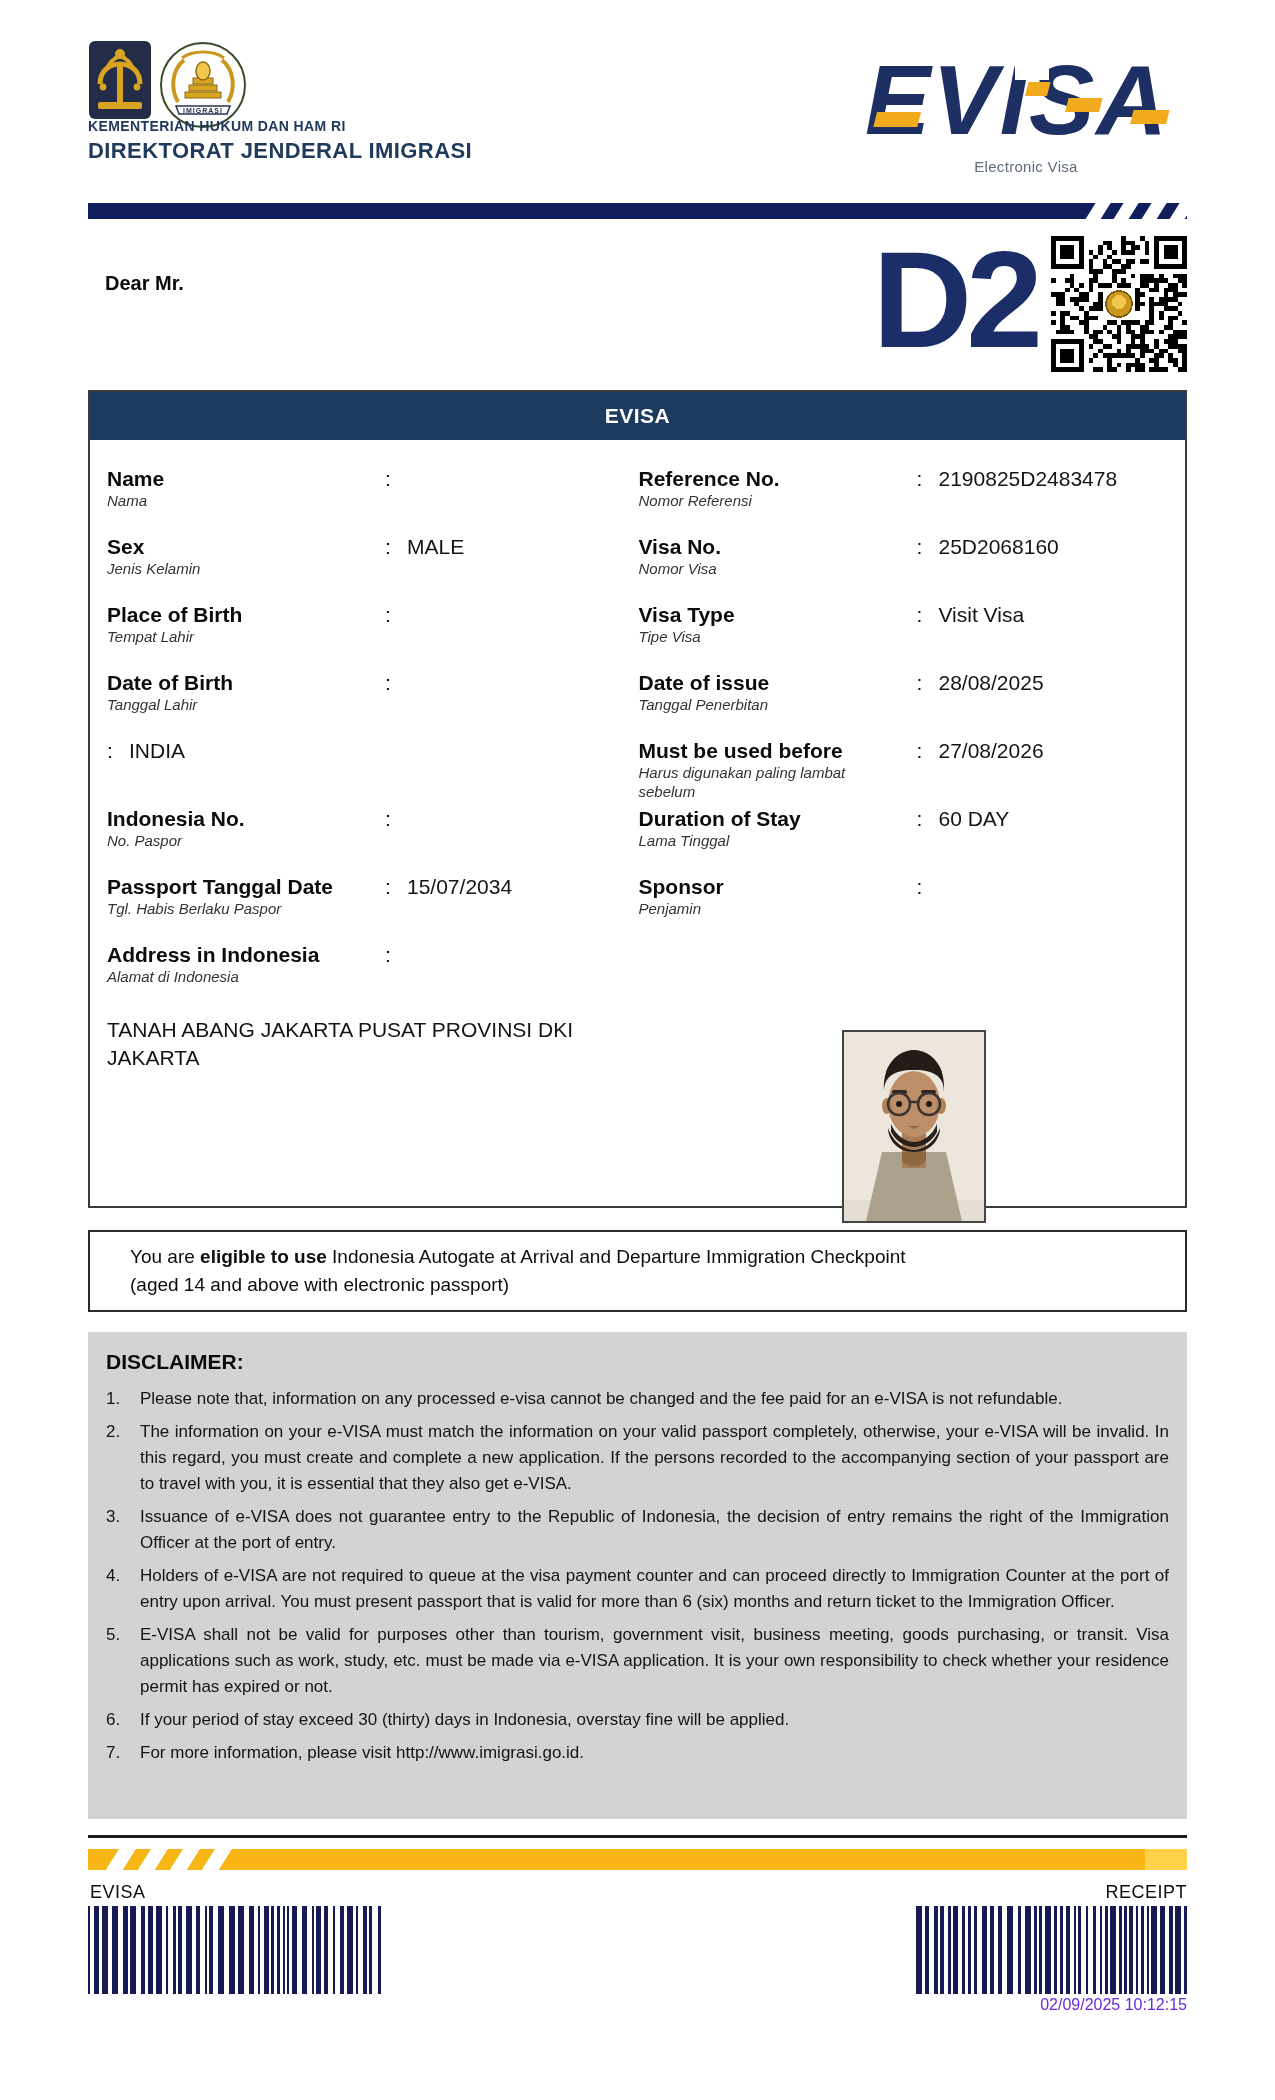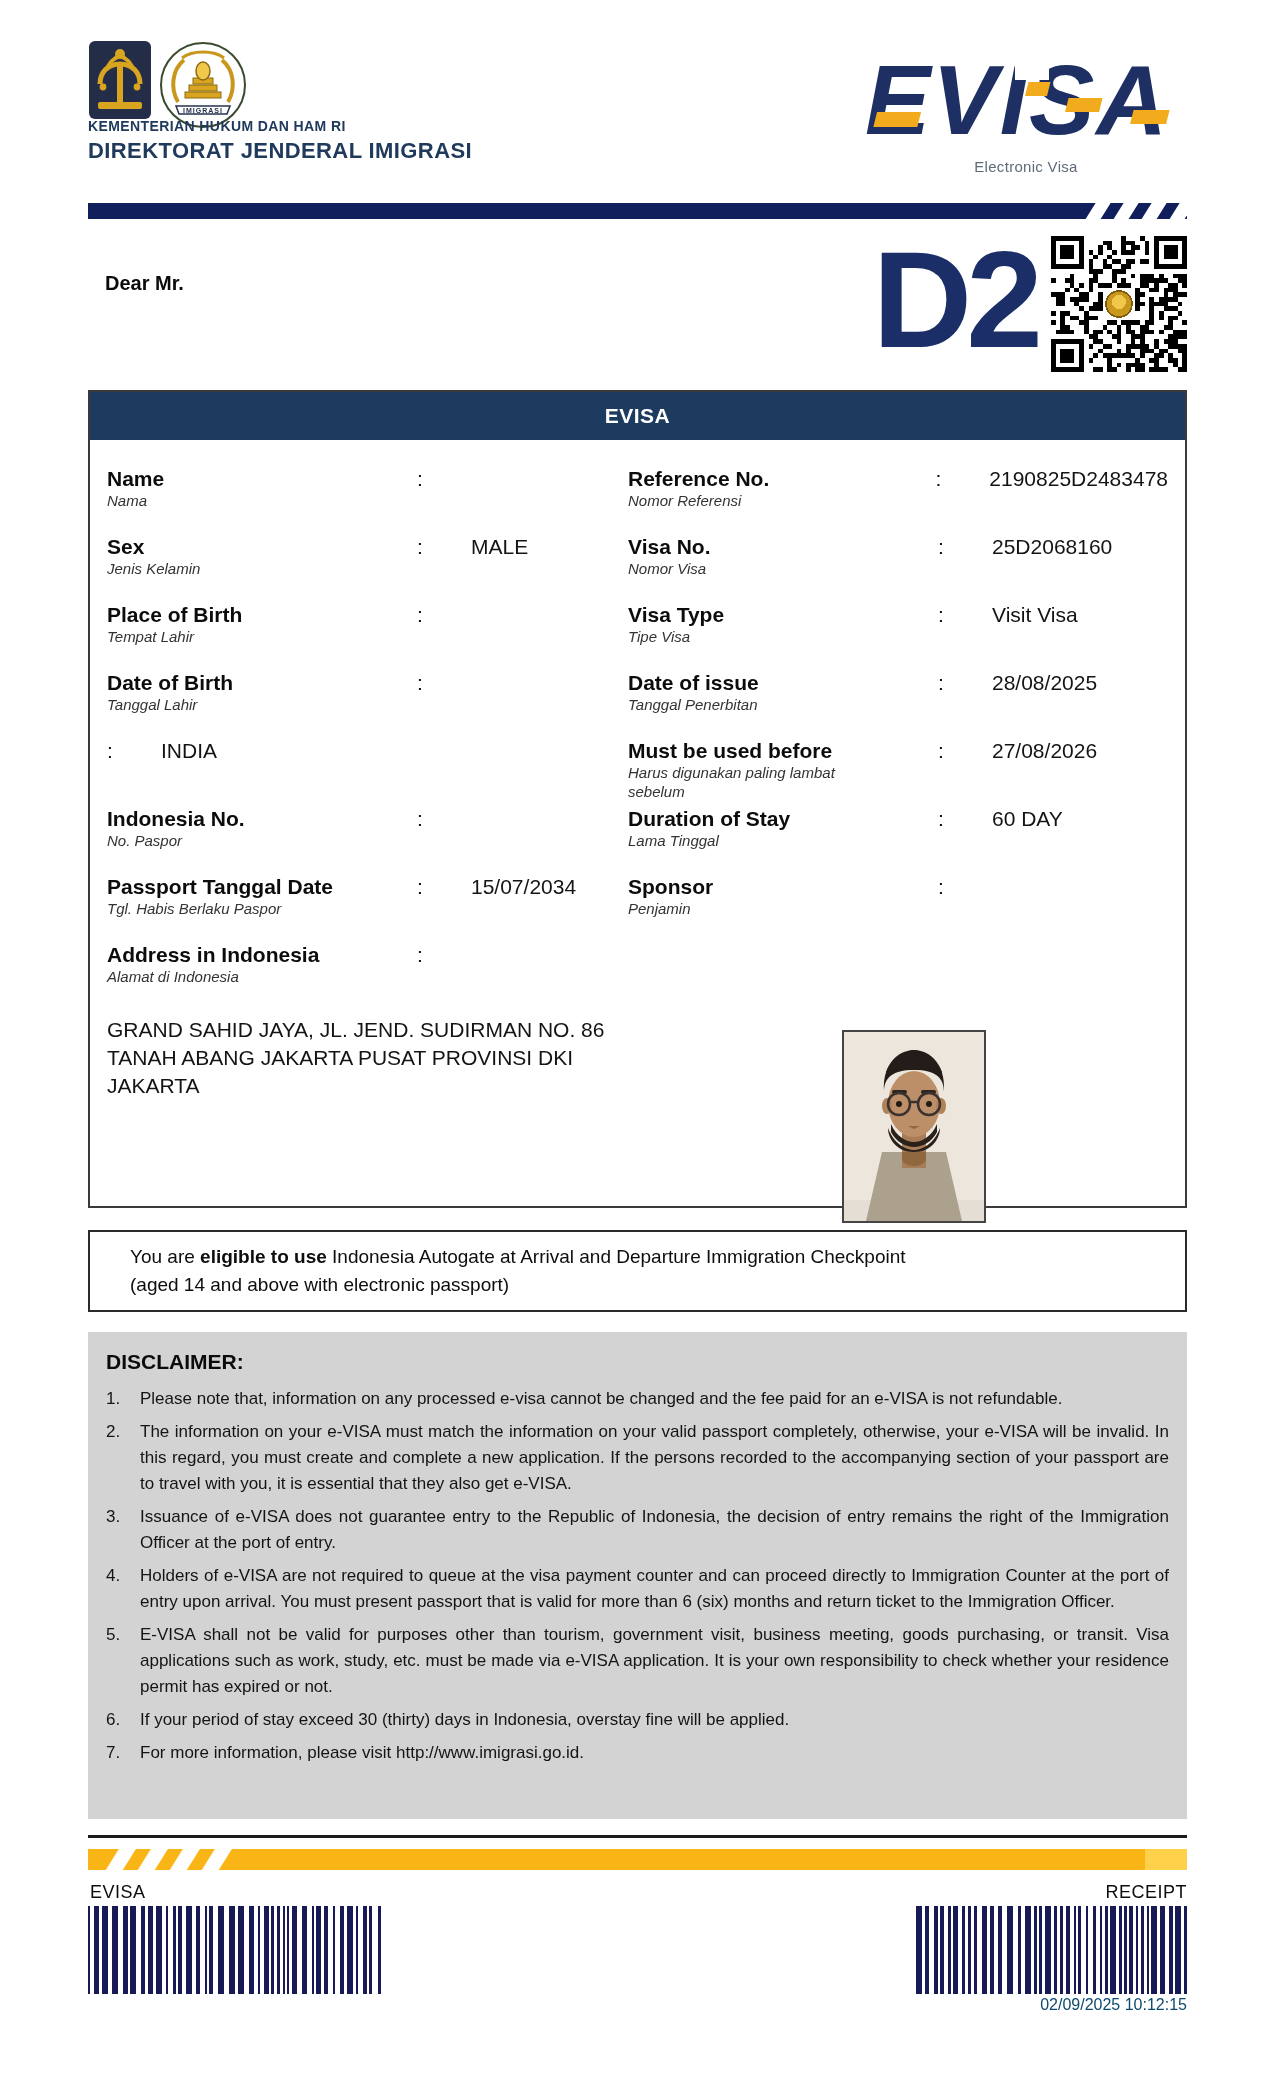--- a/index.html
+++ b/index.html
@@ -30,21 +30,21 @@
 
   
   .content{position:absolute; top:390px; left:88px; width:1099px;}
 
   .card{border:2px solid #3a3a3a; min-height:818px; position:relative; background:#fff;}
   .card-header{background:var(--header-bg); color:#fff; text-align:center; font-size:21px; font-weight:bold; letter-spacing:0.5px; height:48px; line-height:48px;}
   .card-body{position:relative; padding:26px 17px 30px 17px; display:flex;}
   .col{display:flex; flex-direction:column;}
   .col.left{width:542px;}
   .col.right{width:540px;}
-  .field{display:flex; align-items:flex-start; min-height:68px;gap:32px;}
+  .field{display:flex; align-items:flex-start; min-height:68px;}
   .fl{width:278px; padding-right:6px;}
   .flabel{font-size:21px; font-weight:bold; color:#0c0c0c; line-height:25px;}
   .fsub{font-size:15px; font-style:italic; color:var(--subink); line-height:19px; max-width:255px;}
   .fcolon{width:22px; font-size:21px; color:#0c0c0c; line-height:25px;}
   .fvalue{flex:1; font-size:21px; color:#141414; line-height:25px;}
   .address-text{margin-top:6px; width:505px; font-size:21px; line-height:28px; color:#141414;}
   .photo-frame{position:absolute; left:752px; top:590px; width:144px; height:193px; border:2px solid #444; background:#ece6dd;}
 
   
   .autogate{margin-top:22px; border:2px solid #2b2b2b; text-align:left; padding:11px 40px; font-size:19px; line-height:28px; color:#0d0d0d;}
@@ -62,21 +62,21 @@
   .black-line{height:3px; background:#1c1c1c; width:100%;}
   .yellow-bar{margin-top:11px; position:relative; height:21px; background:var(--yellow); overflow:hidden;}
   .yellow-bar .tail{position:absolute; right:0; top:0; width:42px; height:21px; background:var(--yellow-light);}
   .yellow-bar .stripe{position:absolute; top:-4px; width:17px; height:30px; background:#fff; transform:skewX(-32deg);}
   .barcode-row{margin-top:12px; display:flex; justify-content:space-between; align-items:flex-start;}
   .bc-block{display:flex; flex-direction:column;}
   .bc-label{font-size:18px; color:#0d0d0d; letter-spacing:0.5px;}
   .bc-block.left .bc-label{margin-left:2px; text-align:left;}
   .bc-block.right .bc-label{text-align:right;}
   .bc-svg{margin-top:3px;}
-  .bc-ts{margin-top:2px; font-size:16px; color:#0c4a6e; text-align:right;}
+  .bc-ts{margin-top:2px; font-size:16px; color:#6d28d9; text-align:right;}
 </style>
 </head>
 <body>
 
 <div class="page">
 
   <div class="logos">
     <svg width="64" height="80" viewBox="0 0 64 80">
       <rect x="1" y="1" width="62" height="78" rx="6" fill="#232d47"></rect>
       <rect x="29" y="22" width="6" height="40" fill="#d9a520"></rect>
@@ -586,21 +586,20 @@
 
   <div class="field">
     <div class="fl">
       <div class="flabel">Address in Indonesia</div>
       <div class="fsub">Alamat di Indonesia</div>
     </div>
     <div class="fcolon">:</div>
     <div class="fvalue"></div>
   </div>
 <div class="address-text">
-              <div>GRAND SAHID JAYA, JL. JEND. SUDIRMAN NO. 86</div>
               <div>TANAH ABANG JAKARTA PUSAT PROVINSI DKI JAKARTA</div>
             </div>
           </div>
         <div class="col right" id="col-right">
   <div class="field">
     <div class="fl">
       <div class="flabel">Reference No.</div>
       <div class="fsub">Nomor Referensi</div>
     </div>
     <div class="fcolon">:</div>

